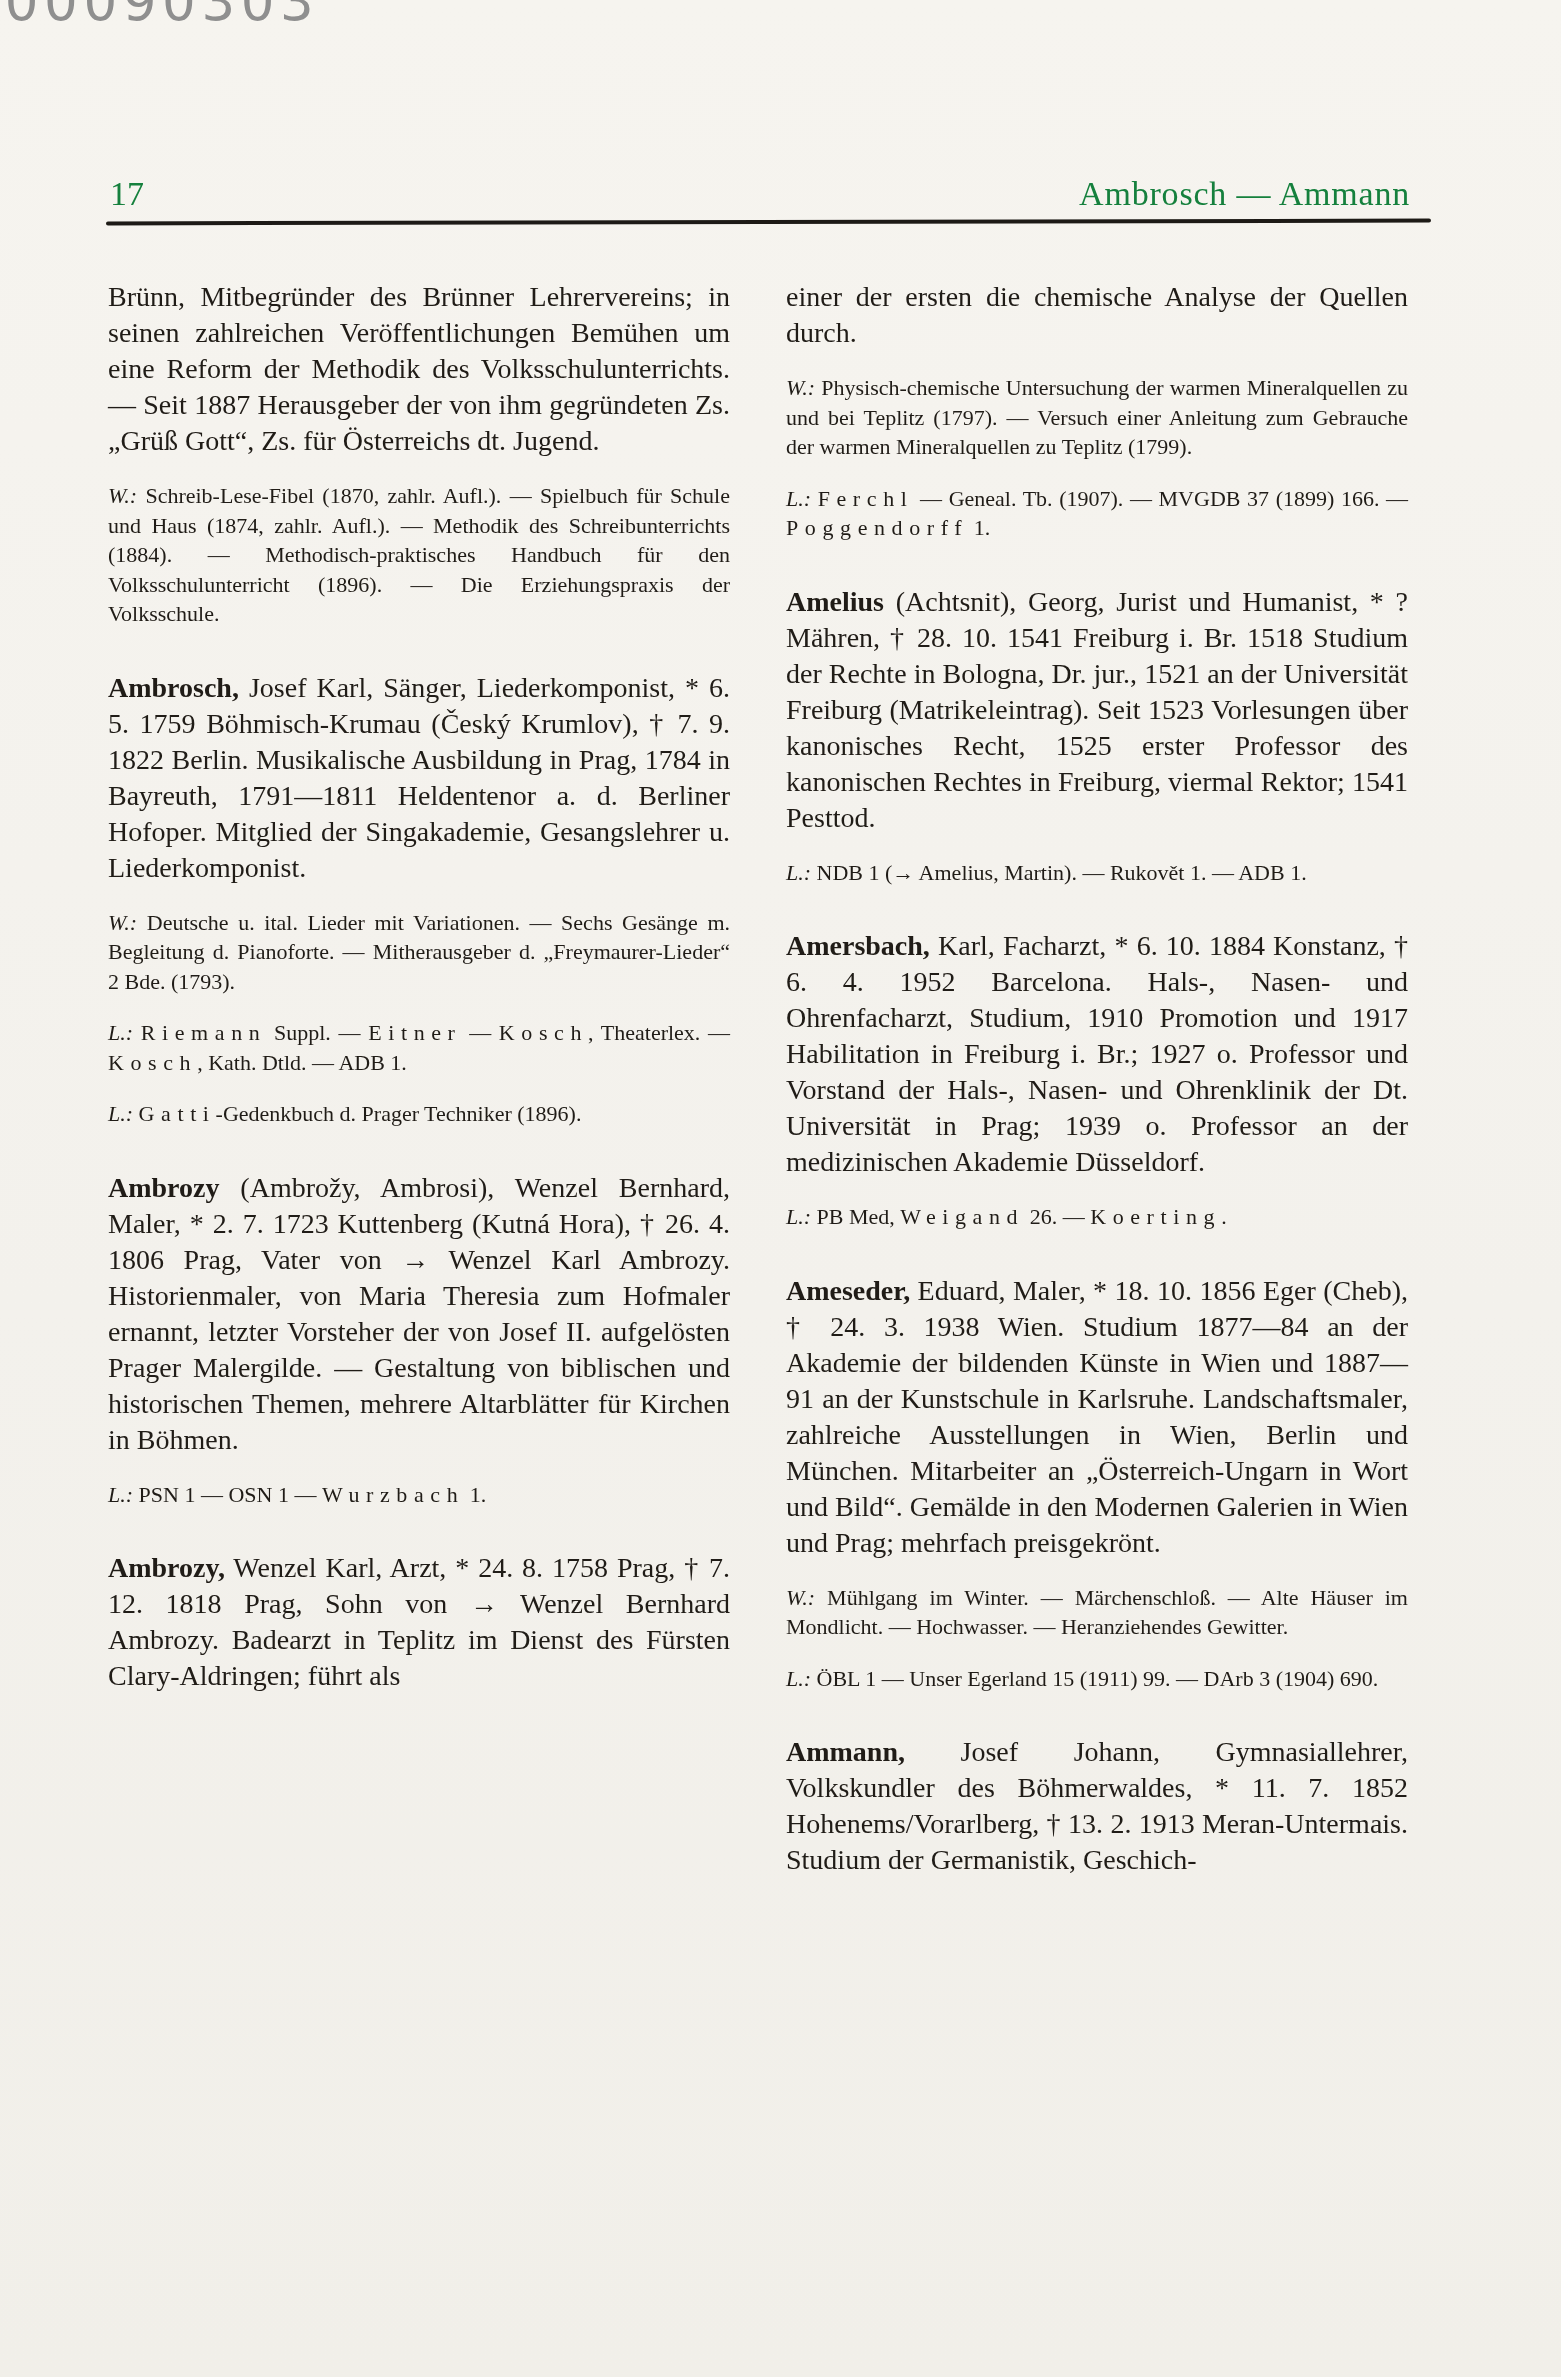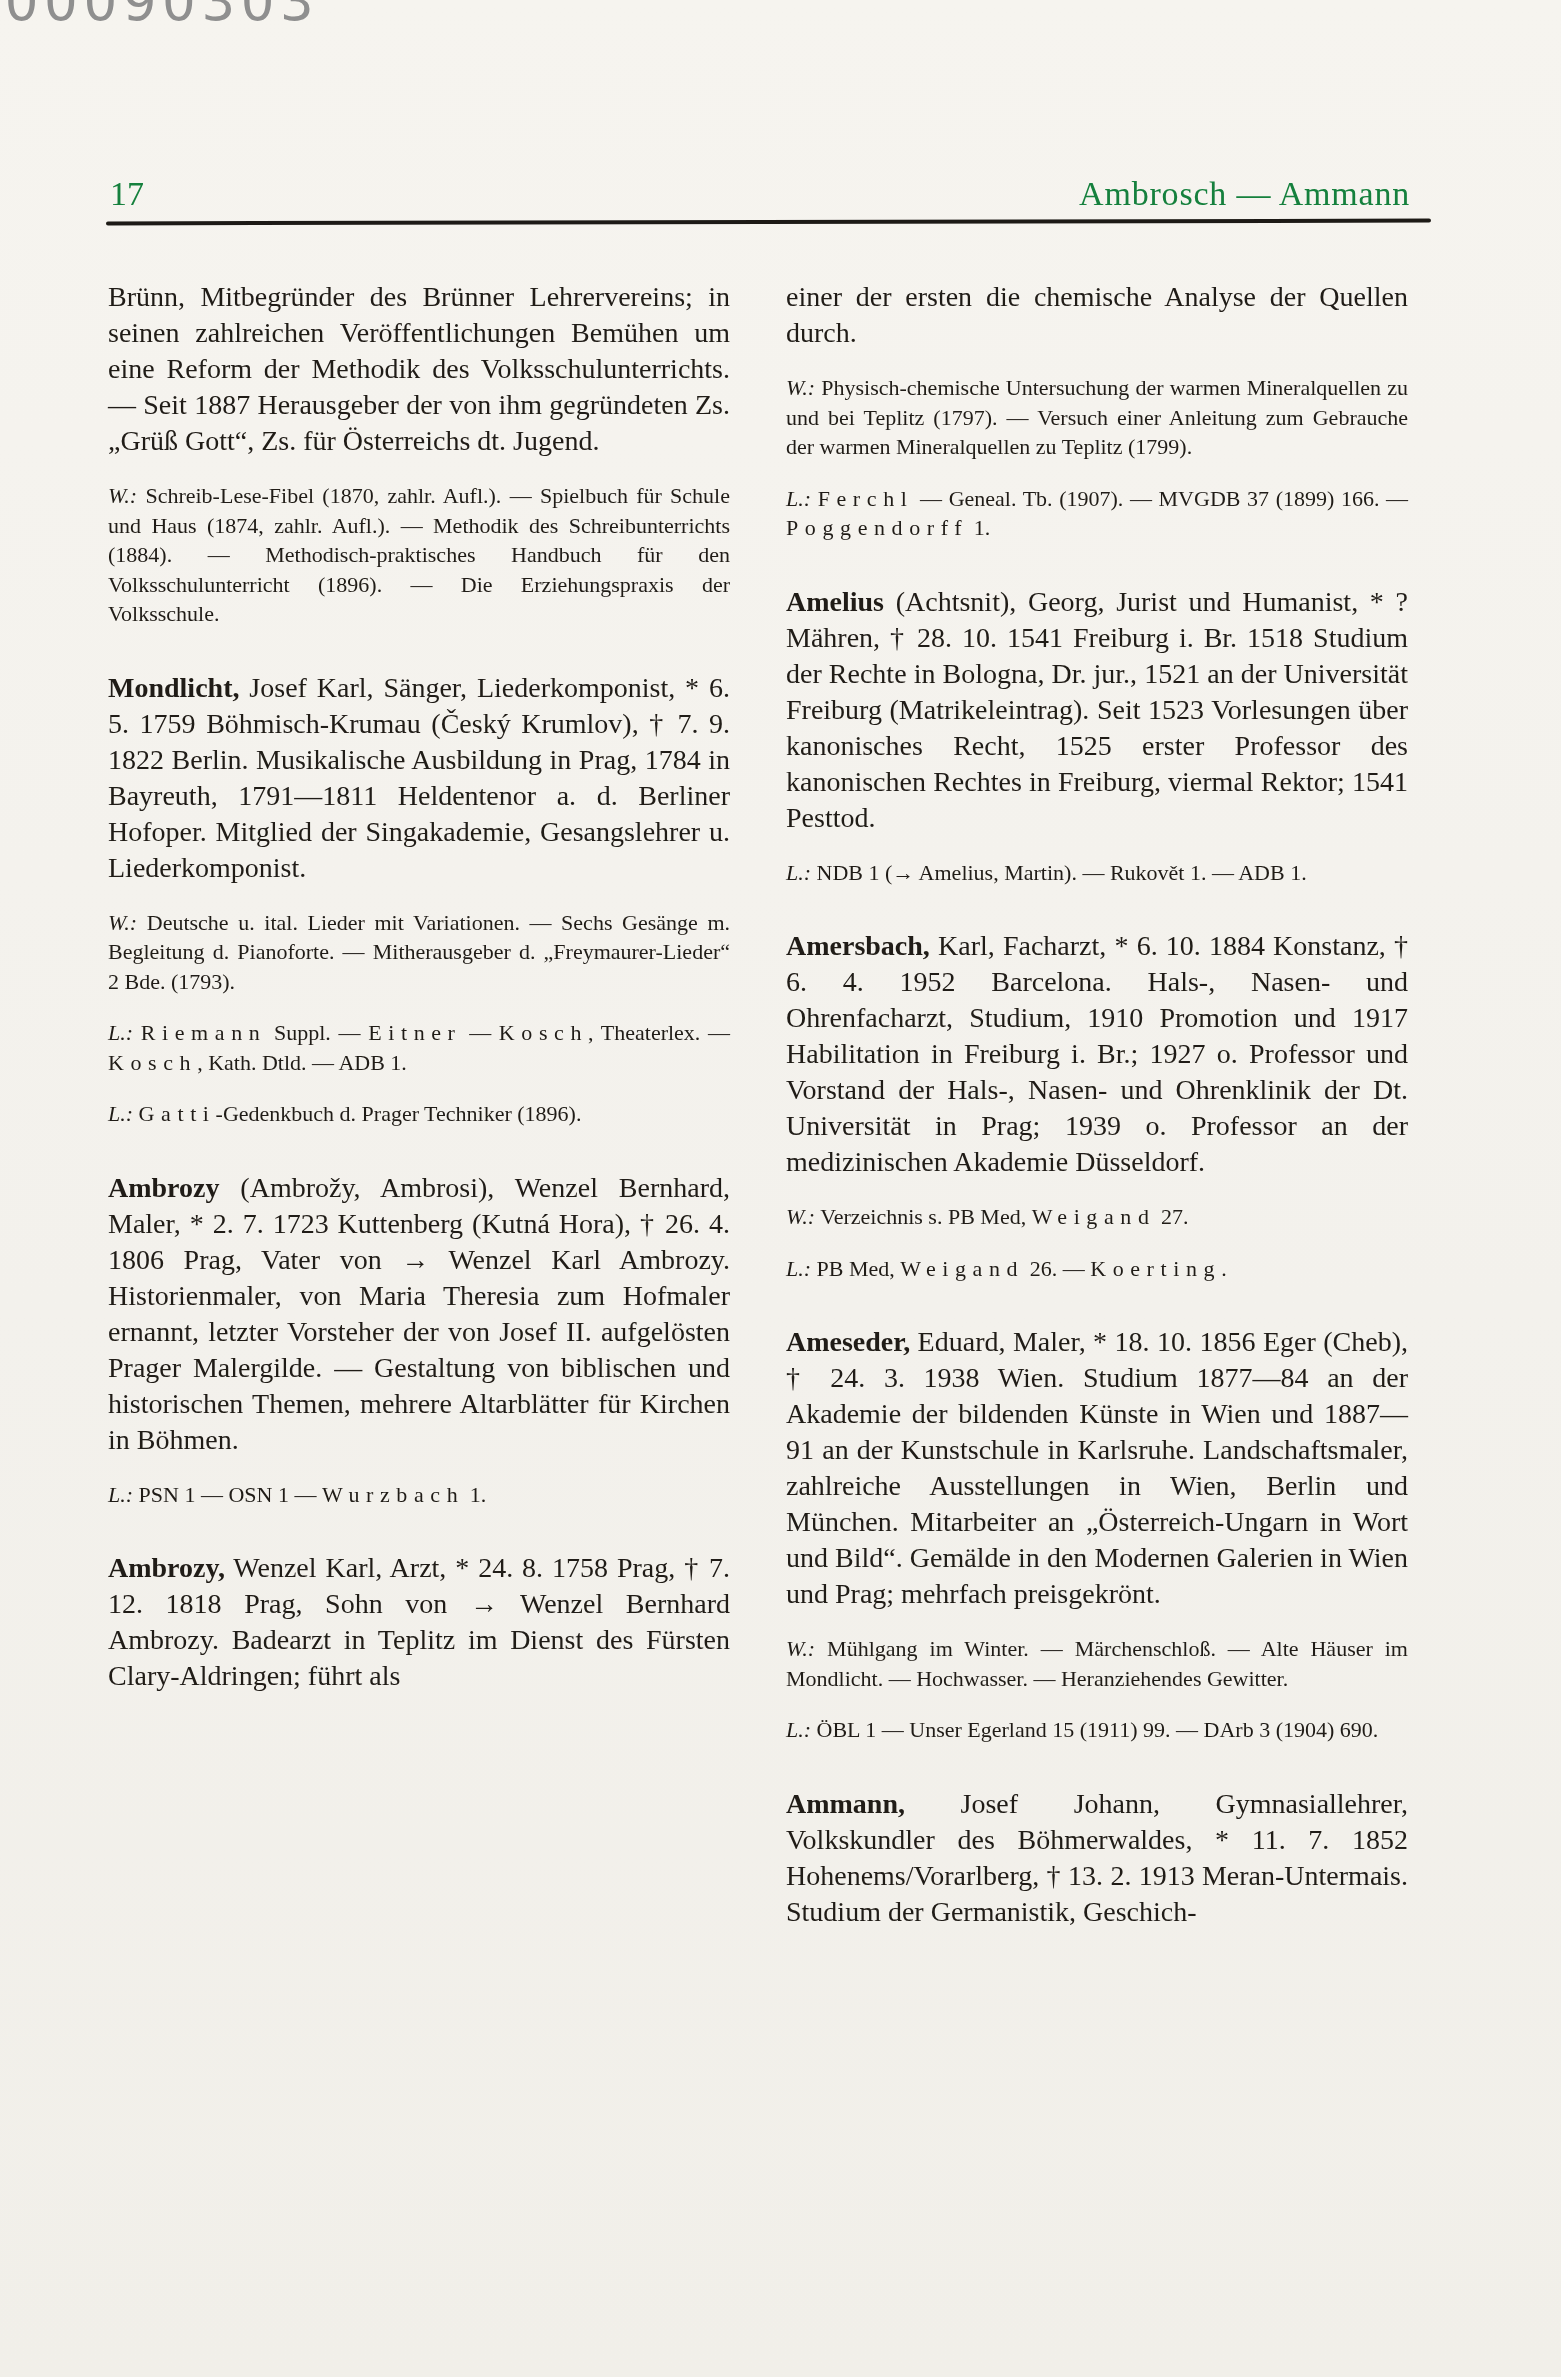--- a/index.html
+++ b/index.html
@@ -47,36 +47,35 @@
 
 <div class="header-row">
   <span>17</span>
   <span class="running-title">Ambrosch — Ammann</span>
 </div>
 <div class="header-rule"></div>
 
 <div class="col col-left">
   <p class="entry"><span>Brünn, Mitbegründer des Brünner Lehrervereins; in seinen zahlreichen Veröffentlichungen Bemühen um eine Reform der Methodik des Volksschulunterrichts. — Seit 1887 Herausgeber der von ihm gegründeten Zs. „Grüß Gott“, Zs. für Österreichs dt. Jugend.</span></p>
   <p class="bib"><span class="seg-i">W.:</span><span> Schreib-Lese-Fibel (1870, zahlr. Aufl.). — Spielbuch für Schule und Haus (1874, zahlr. Aufl.). — Methodik des Schreibunterrichts (1884). — Methodisch-praktisches Handbuch für den Volksschulunterricht (1896). — Die Erziehungspraxis der Volksschule.</span></p>
-  <p class="entry"><span class="seg-b">Mondlicht,</span><span> Josef Karl, Sänger, Liederkomponist, * 6. 5. 1759 Böhmisch-Krumau (Český Krumlov), † 7. 9. 1822 Berlin. Musikalische Ausbildung in Prag, 1784 in Bayreuth, 1791—1811 Heldentenor a. d. Berliner Hofoper. Mitglied der Singakademie, Gesangslehrer u. Liederkomponist.</span></p>
+  <p class="entry"><span class="seg-b">Ambrosch,</span><span> Josef Karl, Sänger, Liederkomponist, * 6. 5. 1759 Böhmisch-Krumau (Český Krumlov), † 7. 9. 1822 Berlin. Musikalische Ausbildung in Prag, 1784 in Bayreuth, 1791—1811 Heldentenor a. d. Berliner Hofoper. Mitglied der Singakademie, Gesangslehrer u. Liederkomponist.</span></p>
   <p class="bib"><span class="seg-i">W.:</span><span> Deutsche u. ital. Lieder mit Variationen. — Sechs Gesänge m. Begleitung d. Pianoforte. — Mitherausgeber d. „Freymaurer-Lieder“ 2 Bde. (1793).</span></p>
   <p class="bib"><span class="seg-i">L.:</span><span> </span><span class="seg-s">Riemann</span><span> Suppl. — </span><span class="seg-s">Eitner</span><span> — </span><span class="seg-s">Kosch</span><span>, Theaterlex. — </span><span class="seg-s">Kosch</span><span>, Kath. Dtld. — ADB 1.</span></p>
   <p class="bib"><span class="seg-i">L.:</span><span> </span><span class="seg-s">Gatti</span><span>-Gedenkbuch d. Prager Techniker (1896).</span></p>
   <p class="entry"><span class="seg-b">Ambrozy</span><span> (Ambrožy, Ambrosi), Wenzel Bernhard, Maler, * 2. 7. 1723 Kuttenberg (Kutná Hora), † 26. 4. 1806 Prag, Vater von → Wenzel Karl Ambrozy. Historienmaler, von Maria Theresia zum Hofmaler ernannt, letzter Vorsteher der von Josef II. aufgelösten Prager Malergilde. — Gestaltung von biblischen und historischen Themen, mehrere Altarblätter für Kirchen in Böhmen.</span></p>
   <p class="bib"><span class="seg-i">L.:</span><span> PSN 1 — OSN 1 — </span><span class="seg-s">Wurzbach</span><span> 1.</span></p>
   <p class="entry"><span class="seg-b">Ambrozy,</span><span> Wenzel Karl, Arzt, * 24. 8. 1758 Prag, † 7. 12. 1818 Prag, Sohn von → Wenzel Bernhard Ambrozy. Badearzt in Teplitz im Dienst des Fürsten Clary-Aldringen; führt als</span></p>
 </div>
 
 <div class="col col-right">
   <p class="entry"><span>einer der ersten die chemische Analyse der Quellen durch.</span></p>
   <p class="bib"><span class="seg-i">W.:</span><span> Physisch-chemische Untersuchung der warmen Mineralquellen zu und bei Teplitz (1797). — Versuch einer Anleitung zum Gebrauche der warmen Mineralquellen zu Teplitz (1799).</span></p>
   <p class="bib"><span class="seg-i">L.:</span><span> </span><span class="seg-s">Ferchl</span><span> — Geneal. Tb. (1907). — MVGDB 37 (1899) 166. — </span><span class="seg-s">Poggendorff</span><span> 1.</span></p>
   <p class="entry"><span class="seg-b">Amelius</span><span> (Achtsnit), Georg, Jurist und Humanist, * ? Mähren, † 28. 10. 1541 Freiburg i. Br. 1518 Studium der Rechte in Bologna, Dr. jur., 1521 an der Universität Freiburg (Matrikeleintrag). Seit 1523 Vorlesungen über kanonisches Recht, 1525 erster Professor des kanonischen Rechtes in Freiburg, viermal Rektor; 1541 Pesttod.</span></p>
   <p class="bib"><span class="seg-i">L.:</span><span> NDB 1 (→ Amelius, Martin). — Rukovět 1. — ADB 1.</span></p>
   <p class="entry"><span class="seg-b">Amersbach,</span><span> Karl, Facharzt, * 6. 10. 1884 Konstanz, † 6. 4. 1952 Barcelona. Hals-, Nasen- und Ohrenfacharzt, Studium, 1910 Promotion und 1917 Habilitation in Freiburg i. Br.; 1927 o. Professor und Vorstand der Hals-, Nasen- und Ohrenklinik der Dt. Universität in Prag; 1939 o. Professor an der medizinischen Akademie Düsseldorf.</span></p>
-  <p class="bib"><span class="seg-i">W.:</span><span> Verzeichnis s. PB Med, </span><span class="seg-s">Weigand</span><span> 27.</span></p>
   <p class="bib"><span class="seg-i">L.:</span><span> PB Med, </span><span class="seg-s">Weigand</span><span> 26. — </span><span class="seg-s">Koerting</span><span>.</span></p>
   <p class="entry"><span class="seg-b">Ameseder,</span><span> Eduard, Maler, * 18. 10. 1856 Eger (Cheb), † 24. 3. 1938 Wien. Studium 1877—84 an der Akademie der bildenden Künste in Wien und 1887—91 an der Kunstschule in Karlsruhe. Landschaftsmaler, zahlreiche Ausstellungen in Wien, Berlin und München. Mitarbeiter an „Österreich-Ungarn in Wort und Bild“. Gemälde in den Modernen Galerien in Wien und Prag; mehrfach preisgekrönt.</span></p>
   <p class="bib"><span class="seg-i">W.:</span><span> Mühlgang im Winter. — Märchenschloß. — Alte Häuser im Mondlicht. — Hochwasser. — Heranziehendes Gewitter.</span></p>
   <p class="bib"><span class="seg-i">L.:</span><span> ÖBL 1 — Unser Egerland 15 (1911) 99. — DArb 3 (1904) 690.</span></p>
   <p class="entry"><span class="seg-b">Ammann,</span><span> Josef Johann, Gymnasiallehrer, Volkskundler des Böhmerwaldes, * 11. 7. 1852 Hohenems/Vorarlberg, † 13. 2. 1913 Meran-Untermais. Studium der Germanistik, Geschich-</span></p>
 </div>
 
 
 </body></html>

